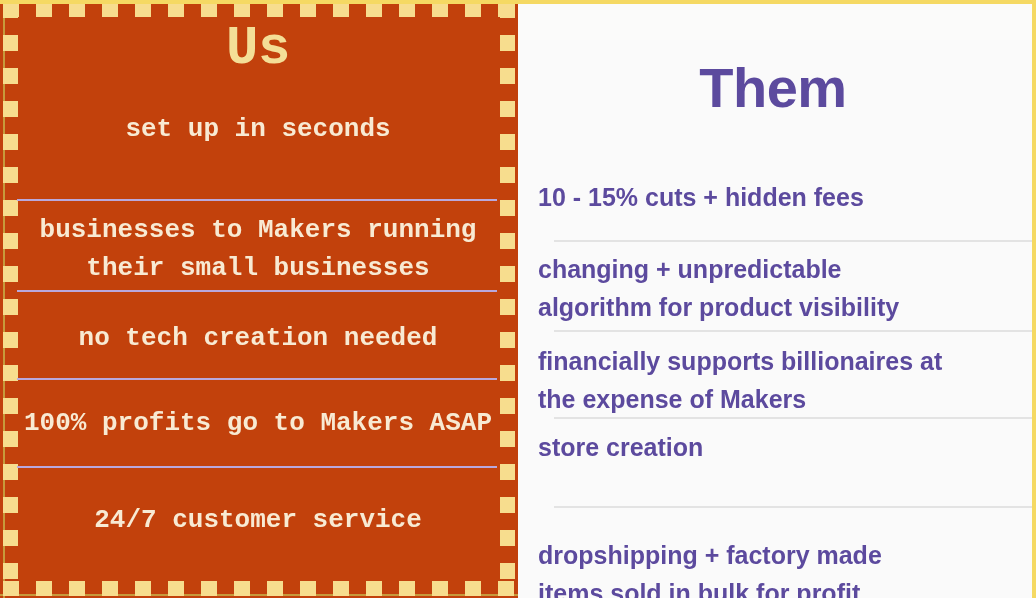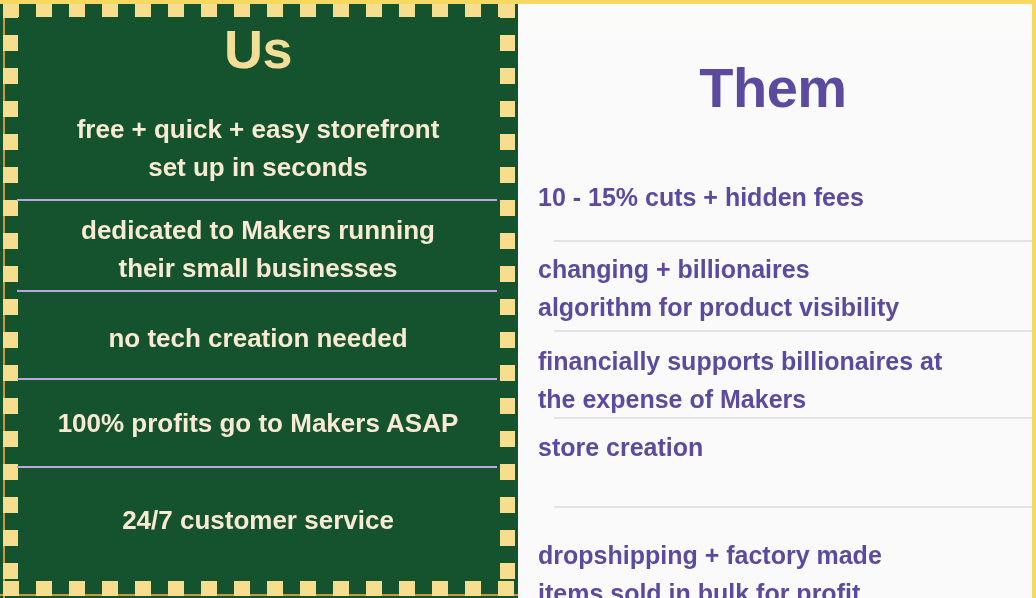--- a/index.html
+++ b/index.html
@@ -27,22 +27,23 @@
   .frame-top    { left: 0;  top: 0;   width: 1036px; height: 4px; }
   .frame-right  { right: 0; top: 0;   width: 4px;    height: 598px; }
 
   
   .panel-us {
     position: absolute;
     left: 0;
     top: 0;
     width: 518px;
     height: 598px;
-    background: #14532d;
+    background: #c2410c;
     box-sizing: border-box;
+    font-family: Liberation Mono, monospace;
   }
 
   
   .dash-frame {
     position: absolute;
     left: 3px;
     top: 2px;
     width: 512px;
     height: 594px;
     pointer-events: none;
@@ -194,27 +195,26 @@
       <div class="dash-seg dash-h bottom"></div>
       <div class="dash-seg dash-v left"></div>
       <div class="dash-seg dash-v right"></div>
     </div>
 
     <div class="panel-inner-us">
 
       <div class="title-us">Us</div>
 
       <div class="row-us" style="top:110px;">
-        <div>free + quick + easy storefront</div>
         <div>set up in seconds</div>
       </div>
       <div class="rule-us" style="top:199px;"></div>
 
       <div class="row-us" style="top:211px;">
-        <div>dedicated to Makers running</div>
+        <div>businesses to Makers running</div>
         <div>their small businesses</div>
       </div>
       <div class="rule-us" style="top:290px;"></div>
 
       <div class="row-us" style="top:319px;">
         <div>no tech creation needed</div>
       </div>
       <div class="rule-us" style="top:378px;"></div>
 
       <div class="row-us" style="top:404px;">
@@ -233,21 +233,21 @@
     <div class="panel-inner-them">
 
       <div class="title-them">Them</div>
 
       <div class="row-them" style="top:139px;">
         <div>10 - 15% cuts + hidden fees</div>
       </div>
       <div class="rule-them" style="top:200px;"></div>
 
       <div class="row-them" style="top:211px;">
-        <div>changing + billionaires</div>
+        <div>changing + unpredictable</div>
         <div>algorithm for product visibility</div>
       </div>
       <div class="rule-them" style="top:290px;"></div>
 
       <div class="row-them" style="top:303px;">
         <div>financially supports billionaires at</div>
         <div>the expense of Makers</div>
       </div>
       <div class="rule-them" style="top:377px;"></div>
 

